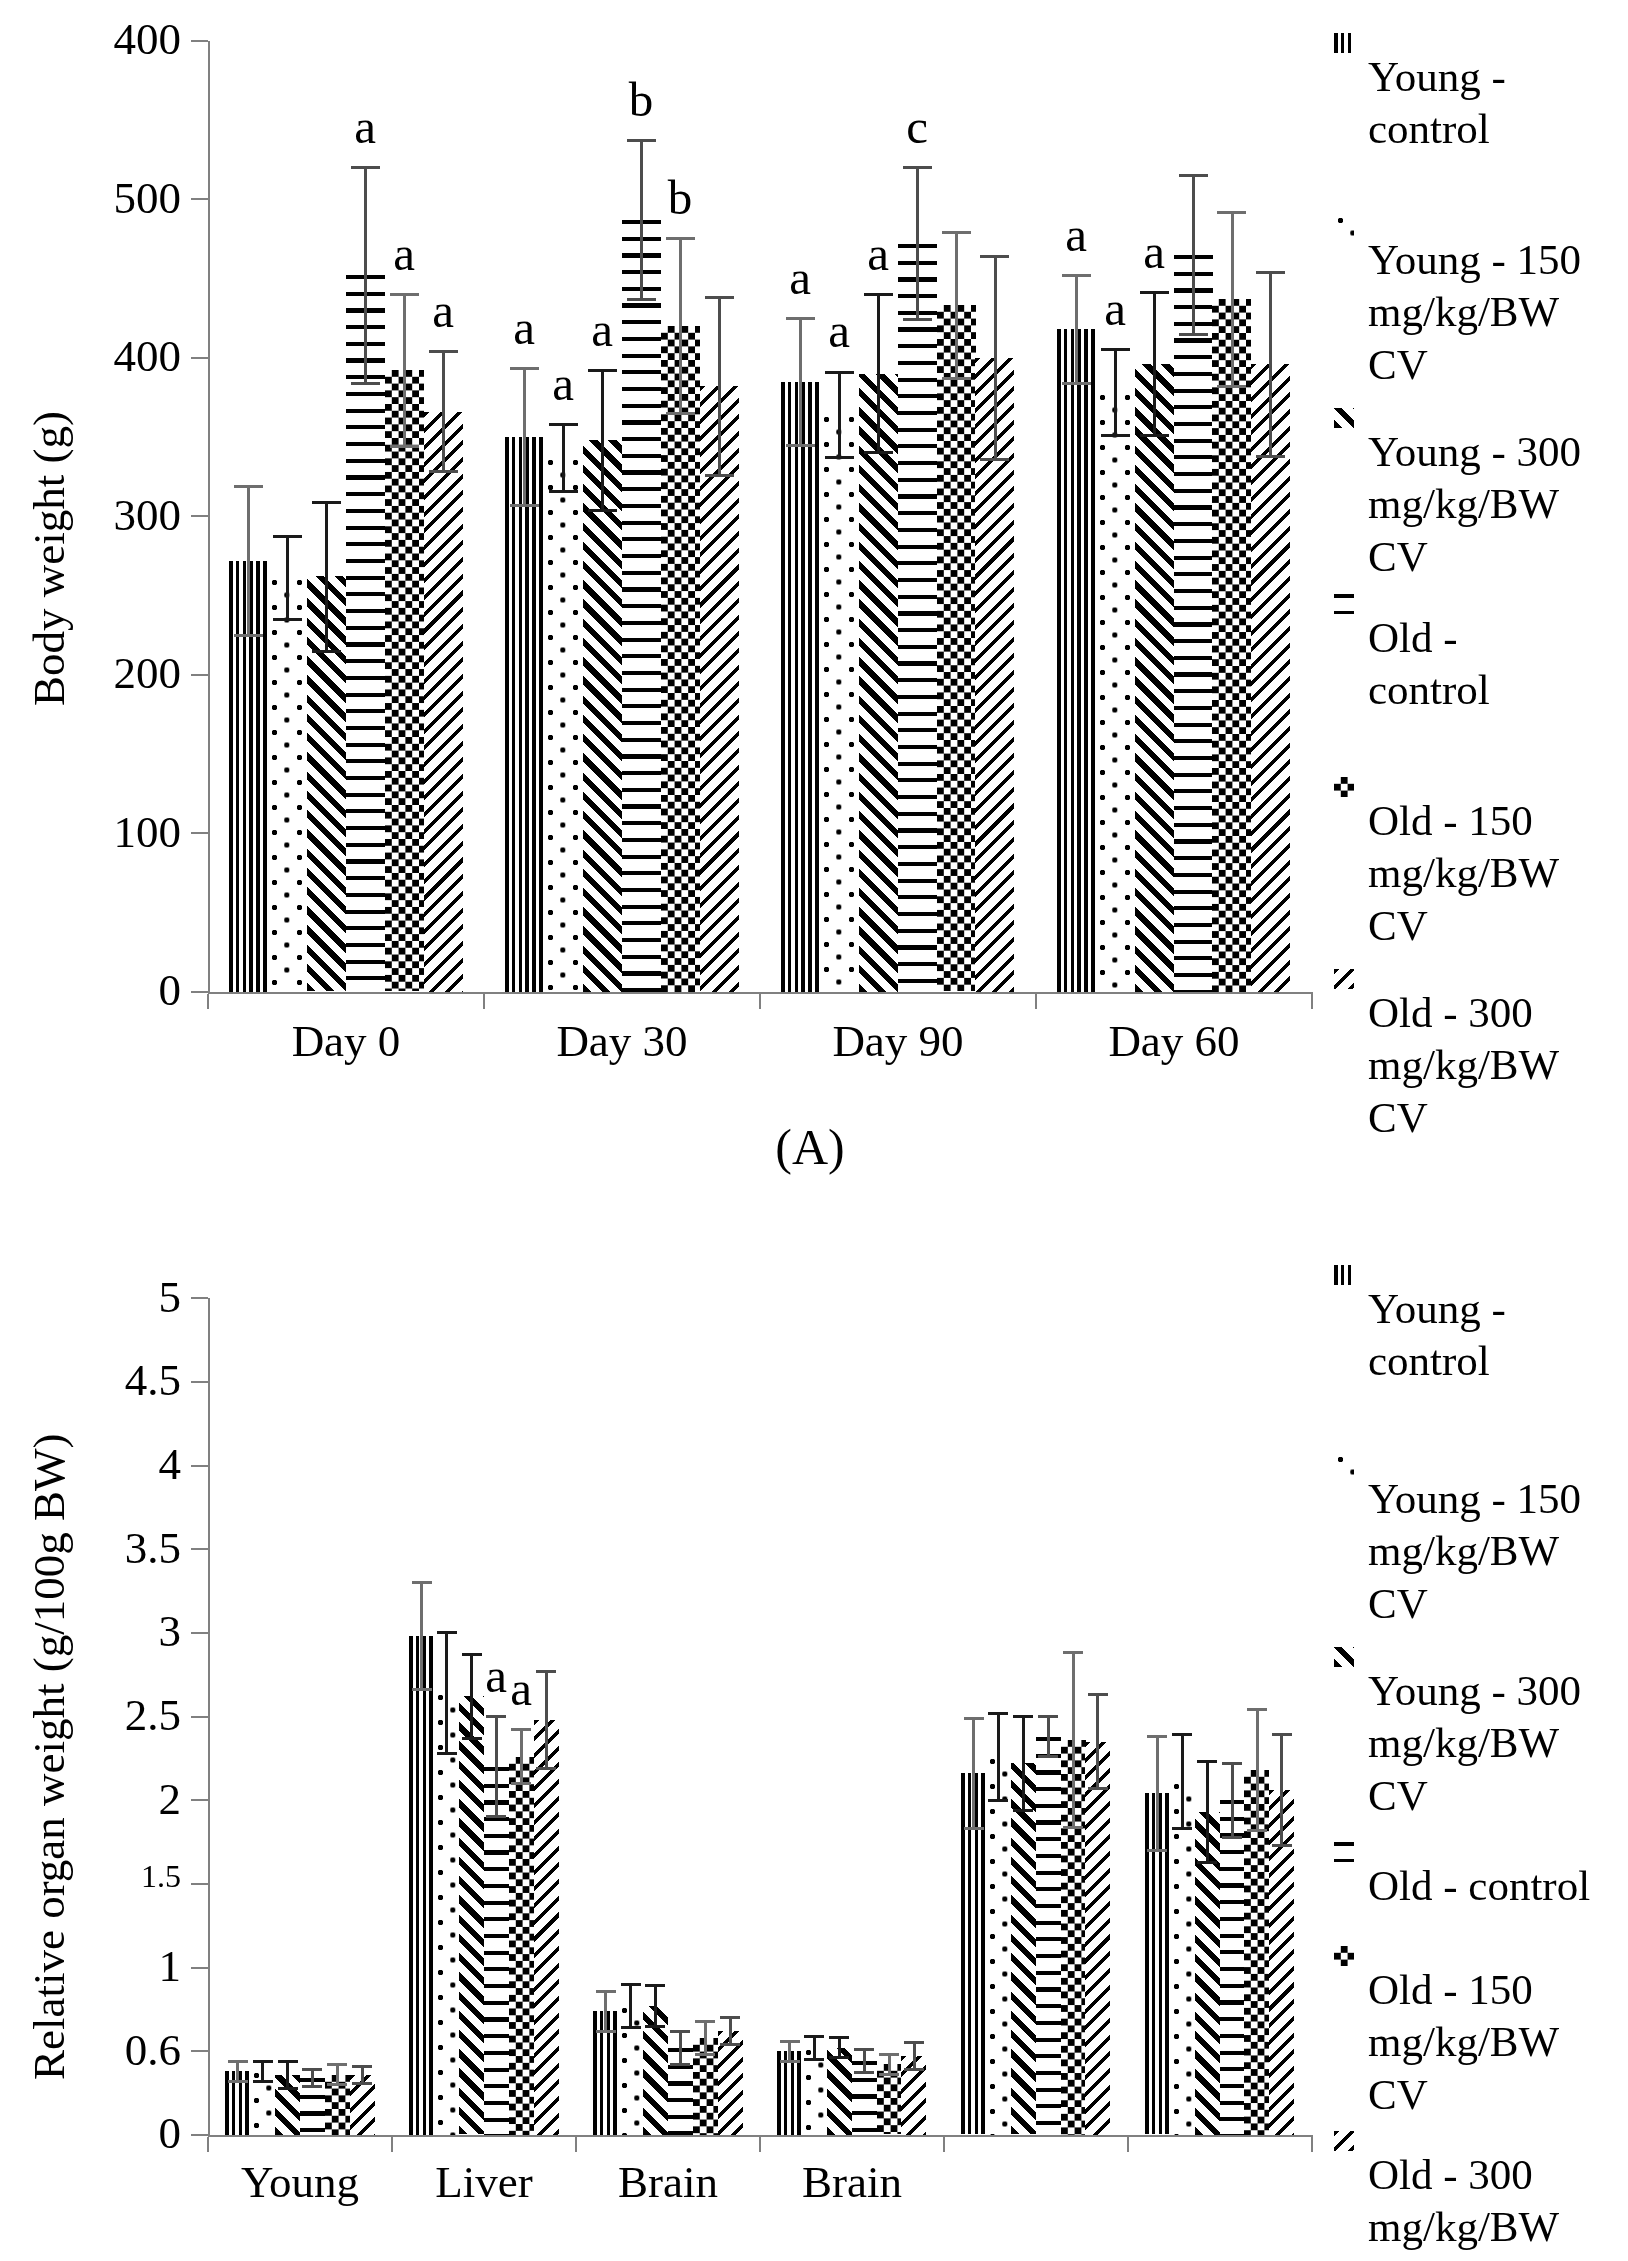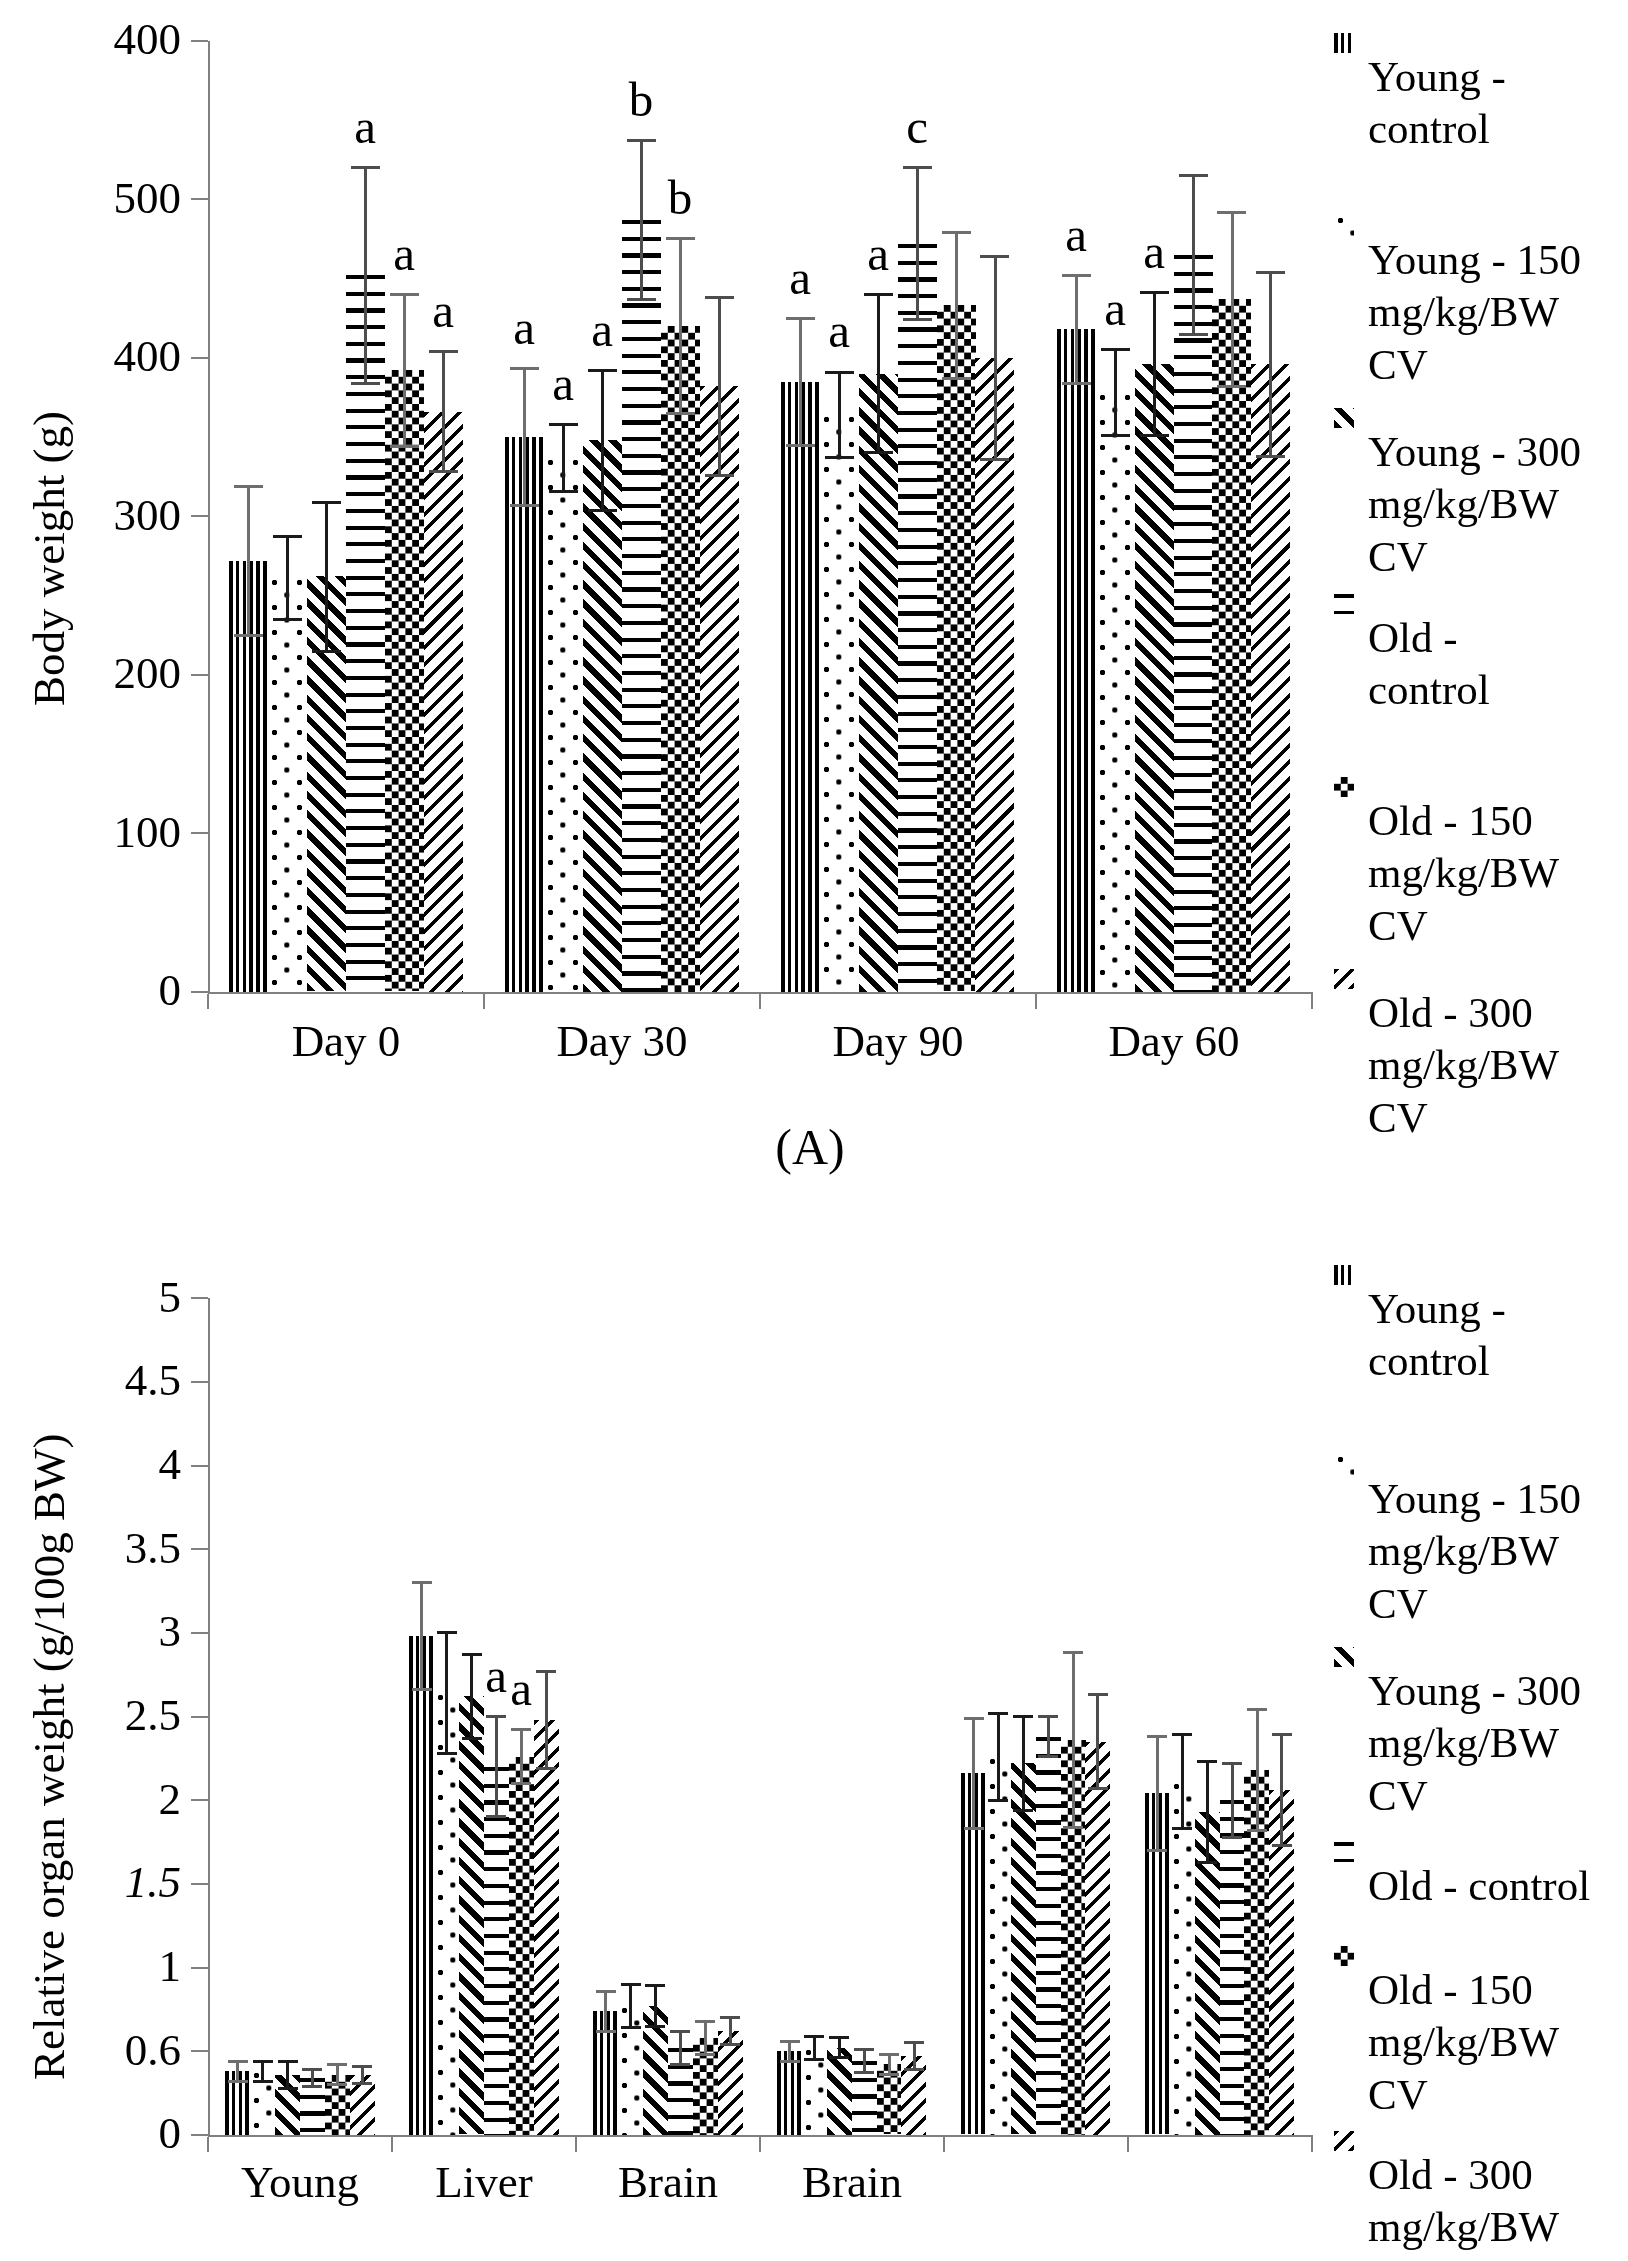--- a/index.html
+++ b/index.html
@@ -252,21 +252,21 @@
 CV</div>
         </div>
       </div>
   <div class="ytick" style="left: 191px; top: 958px; width: 17px;"></div>
       <div class="yticklab" style="left: 36px; top: 935px; width: 145px; font-size: 45px;">0</div>
       <div class="ytick" style="left: 191px; top: 874px; width: 17px;"></div>
       <div class="yticklab" style="left: 36px; top: 852px; width: 145px; font-size: 45px;">0.6</div>
       <div class="ytick" style="left: 191px; top: 791px; width: 17px;"></div>
       <div class="yticklab" style="left: 36px; top: 768px; width: 145px; font-size: 45px;">1</div>
       <div class="ytick" style="left: 191px; top: 707px; width: 17px;"></div>
-      <div class="yticklab" style="left: 36px; top: 684px; width: 145px; font-size: 45px; font-style: italic;">1.5</div>
+      <div class="yticklab" style="left: 36px; top: 684px; width: 145px; font-size: 32px;">1.5</div>
       <div class="ytick" style="left: 191px; top: 623px; width: 17px;"></div>
       <div class="yticklab" style="left: 36px; top: 601px; width: 145px; font-size: 45px;">2</div>
       <div class="ytick" style="left: 191px; top: 540px; width: 17px;"></div>
       <div class="yticklab" style="left: 36px; top: 517px; width: 145px; font-size: 45px;">2.5</div>
       <div class="ytick" style="left: 191px; top: 456px; width: 17px;"></div>
       <div class="yticklab" style="left: 36px; top: 433px; width: 145px; font-size: 45px;">3</div>
       <div class="ytick" style="left: 191px; top: 372px; width: 17px;"></div>
       <div class="yticklab" style="left: 36px; top: 350px; width: 145px; font-size: 45px;">3.5</div>
       <div class="ytick" style="left: 191px; top: 289px; width: 17px;"></div>
       <div class="yticklab" style="left: 36px; top: 266px; width: 145px; font-size: 45px;">4</div>

